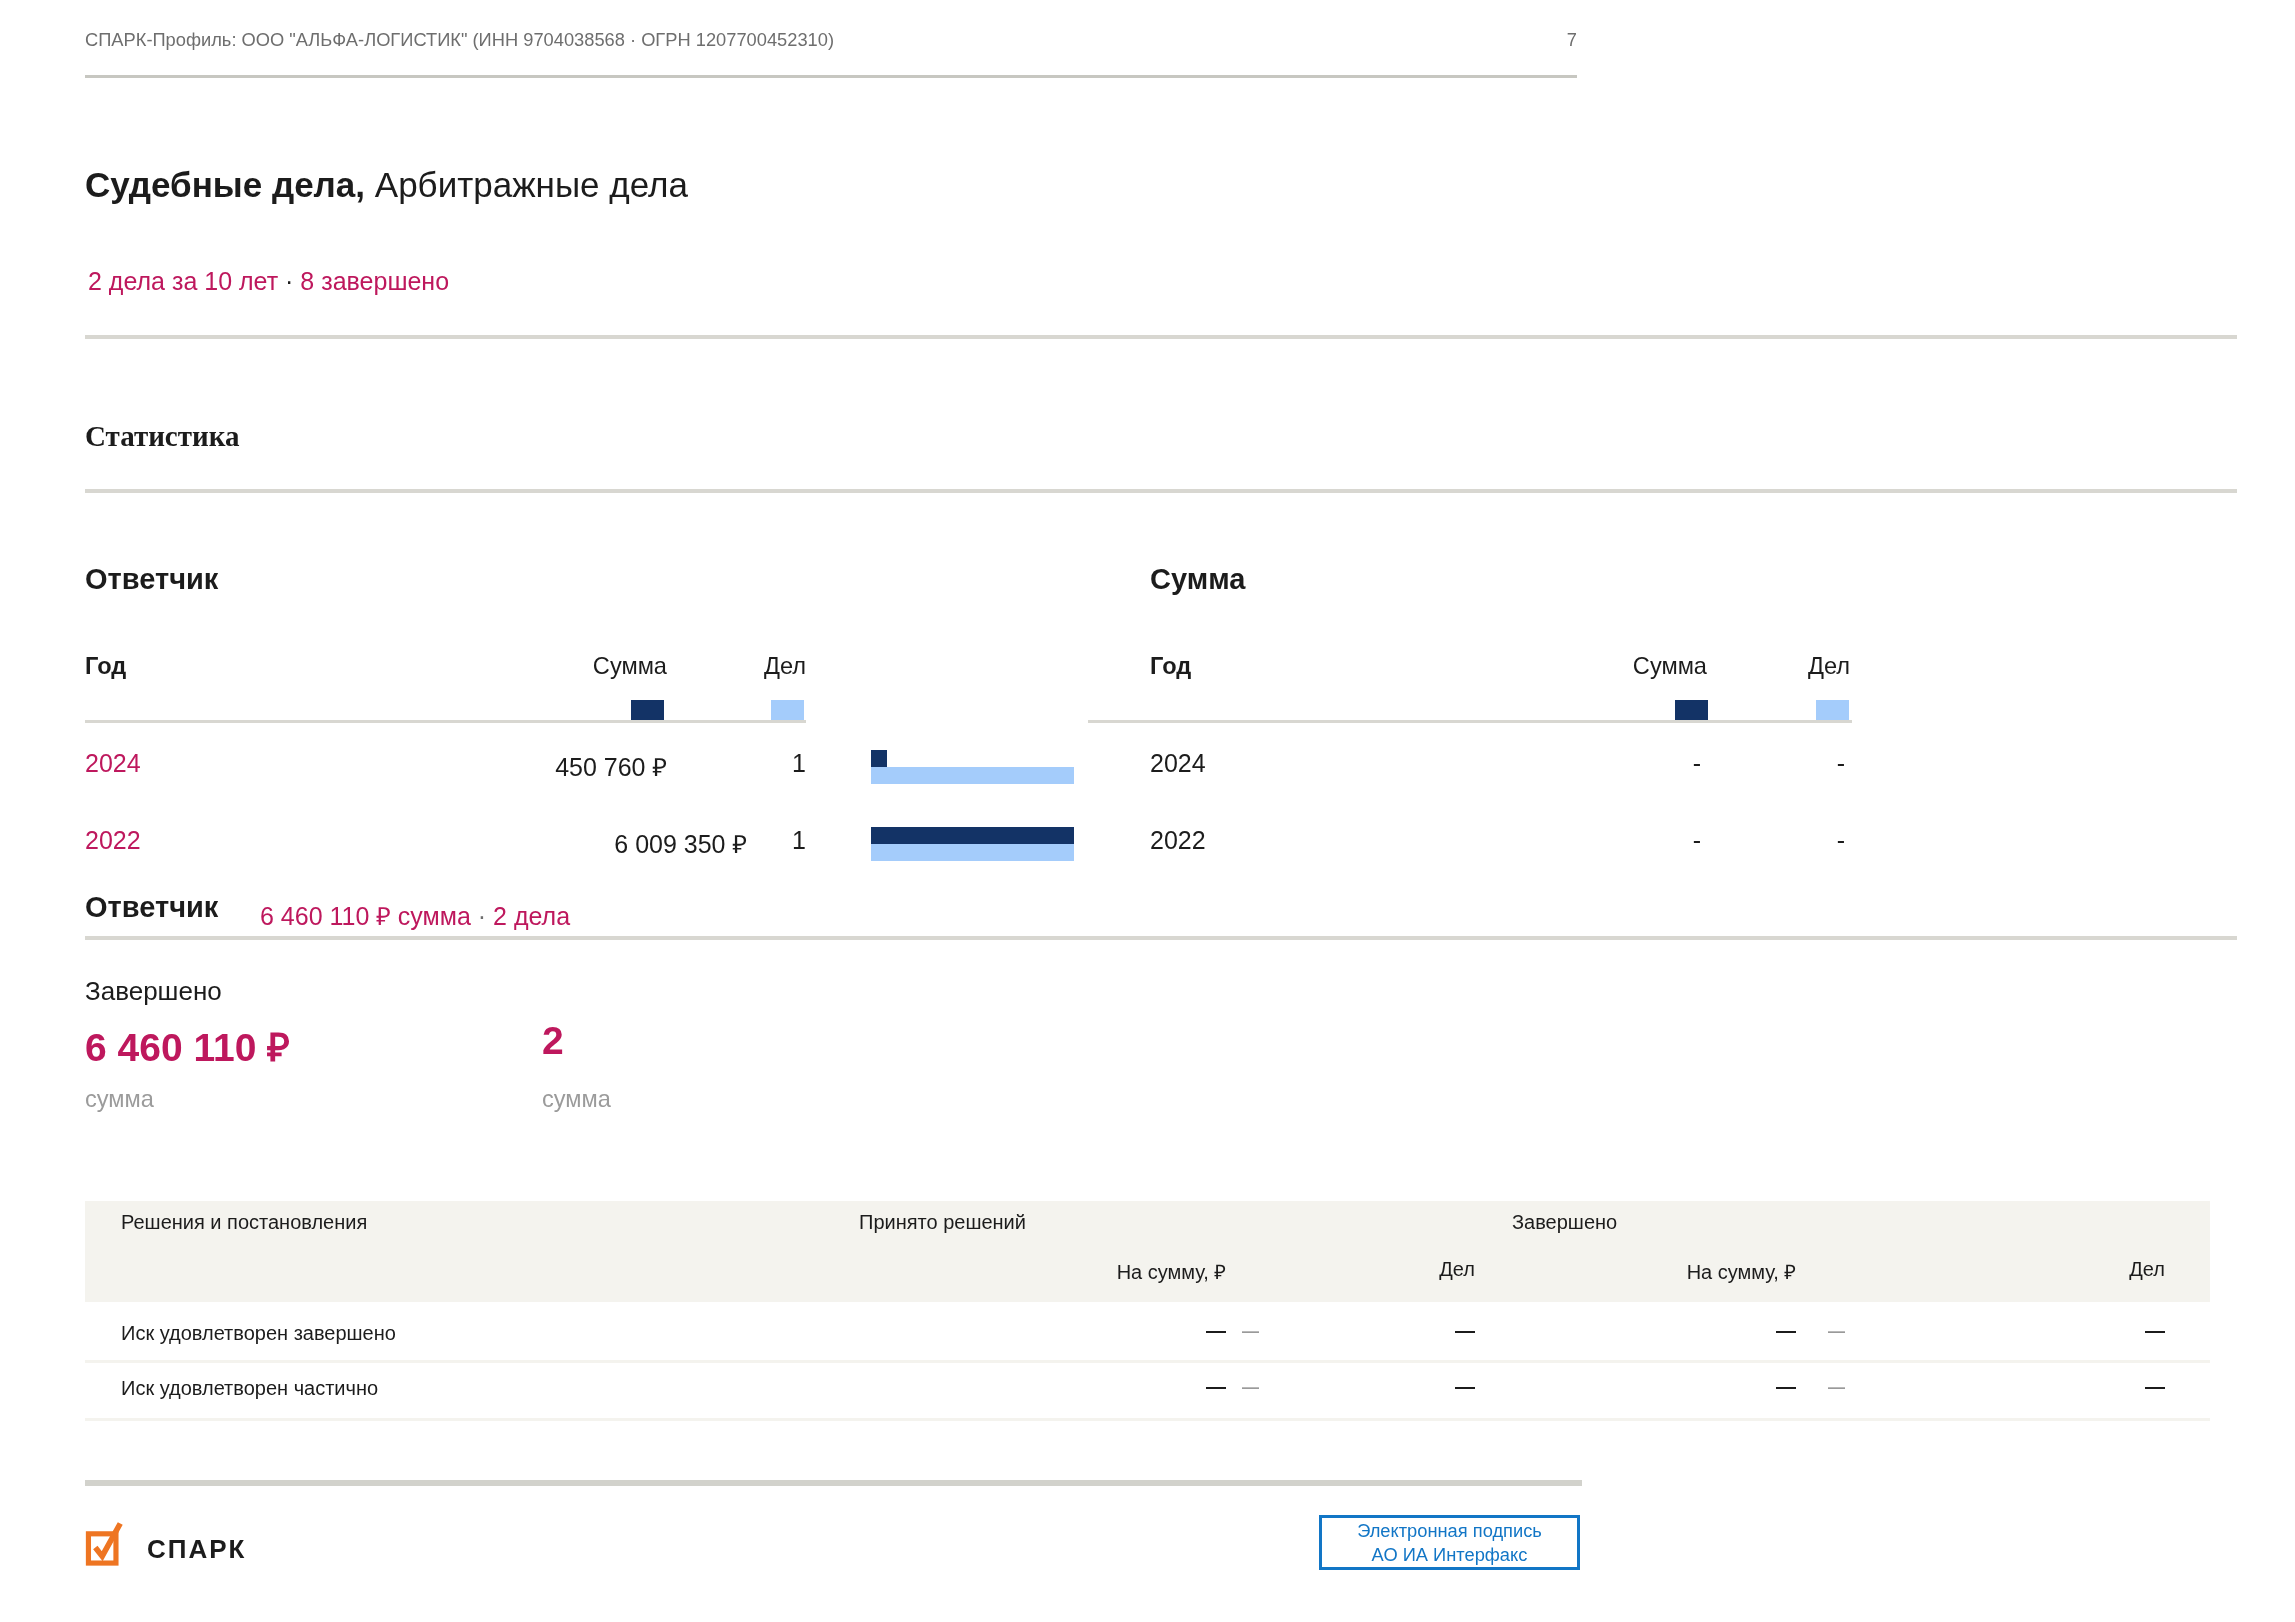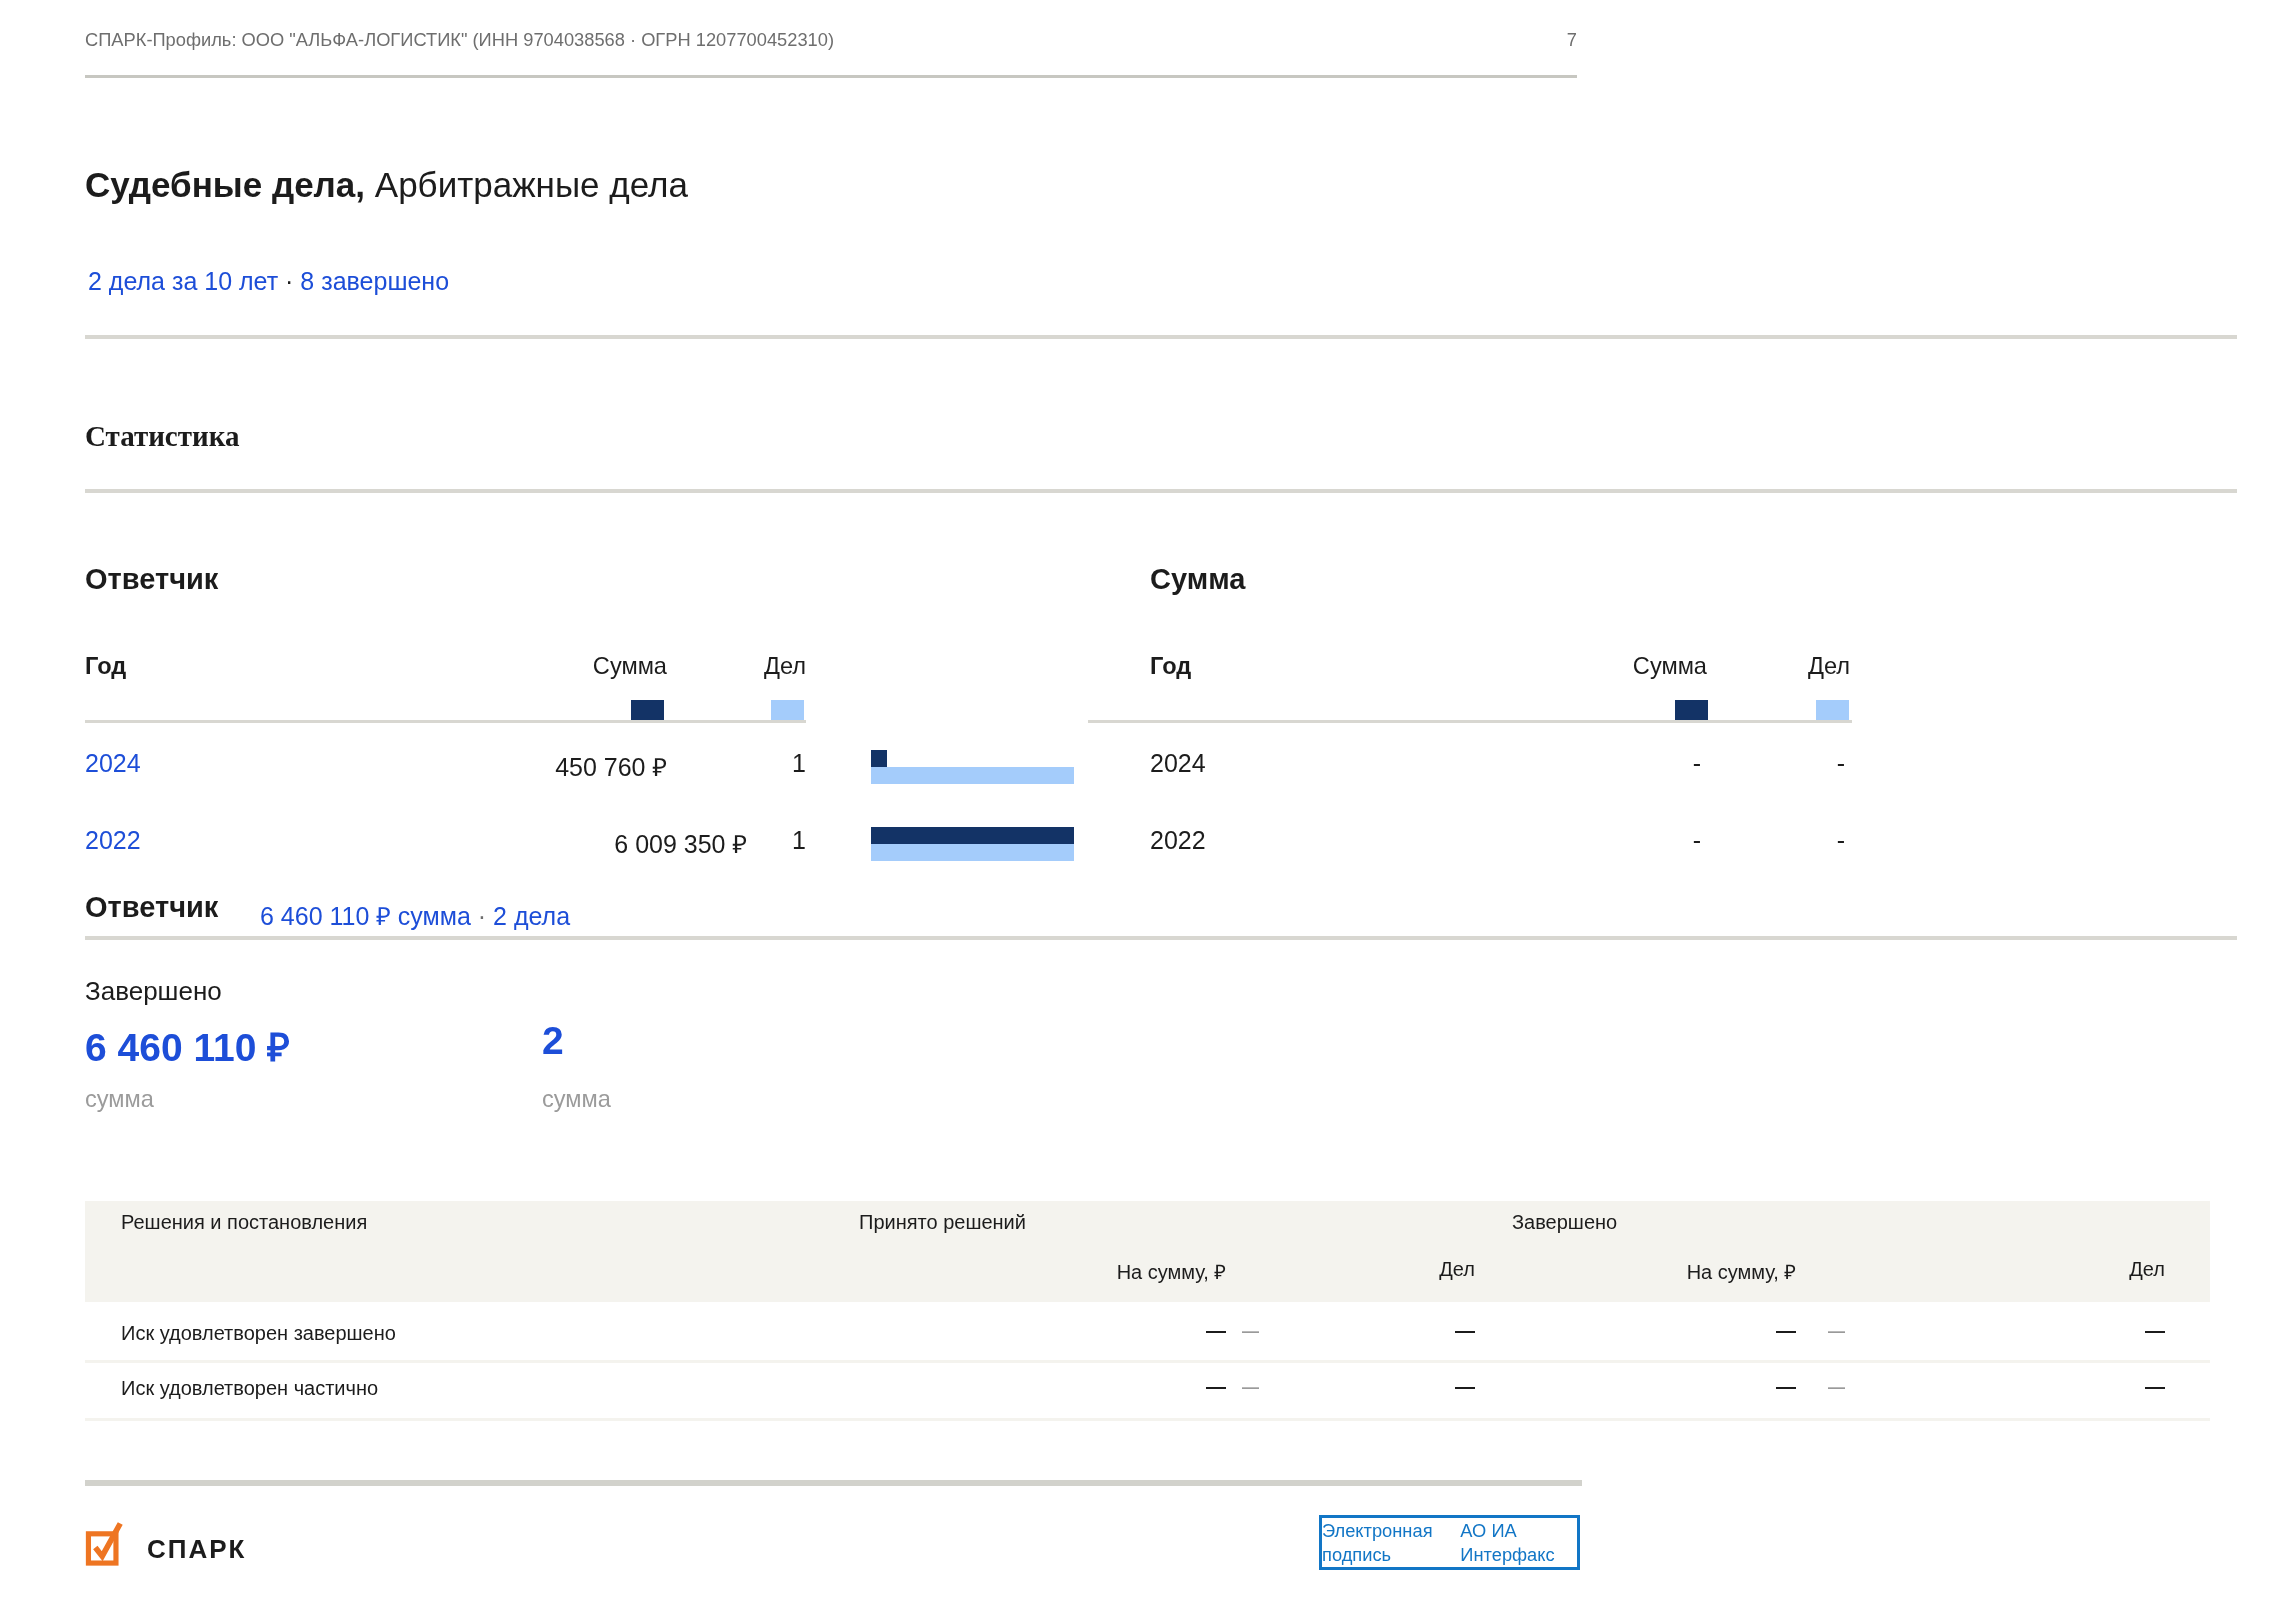--- a/index.html
+++ b/index.html
@@ -9,32 +9,32 @@
     background:#ffffff;
     font-family:"Liberation Sans", sans-serif;
     color:#1c1c1c;
     overflow:hidden;
   }
   .t{position:absolute;white-space:nowrap;}
   .right{text-align:right;}
   .line{position:absolute;background:#d8d7d1;}
   .gray{color:#6e6e6e;}
   .lgray{color:#9b9b9b;}
-  .blue{color:#1d4ed8;}
+  .blue{color:#be185d;}
   .bold{font-weight:bold;}
   .bar{position:absolute;}
   .navy{background:#133366;}
   .lblue{background:#a4ccfb;}
   .legend{position:absolute;width:33px;height:19.6px;}
   .band{position:absolute;background:#f4f3ee;}
   .dash-black{color:#1c1c1c;font-weight:bold;}
   .dash-gray{color:#9a9a9a;font-weight:bold;font-size:17px;}
   .sign-box{
     position:absolute;left:1319px;top:1515px;width:255px;height:49px;
-    border:3.3px solid #1276c6;display:flex;flex-direction:row;
+    border:3.3px solid #1276c6;display:flex;flex-direction:column;
     align-items:center;justify-content:center;
   }
   .sign-box div{color:#1276c6;font-size:18.3px;line-height:23.6px;}
 </style>
 </head>
 <body>
 
 <div class="t gray" style="left:85px;top:29.4px;font-size:18.3px;">СПАРК-Профиль: ООО "АЛЬФА-ЛОГИСТИК" (ИНН 9704038568 · ОГРН 1207700452310)</div>
 <div class="t gray right" style="right:718px;top:29.4px;font-size:18.3px;">7</div>
 <div class="line" style="left:85px;top:75px;width:1492px;height:3.3px;background:#c7c7c1;"></div>

